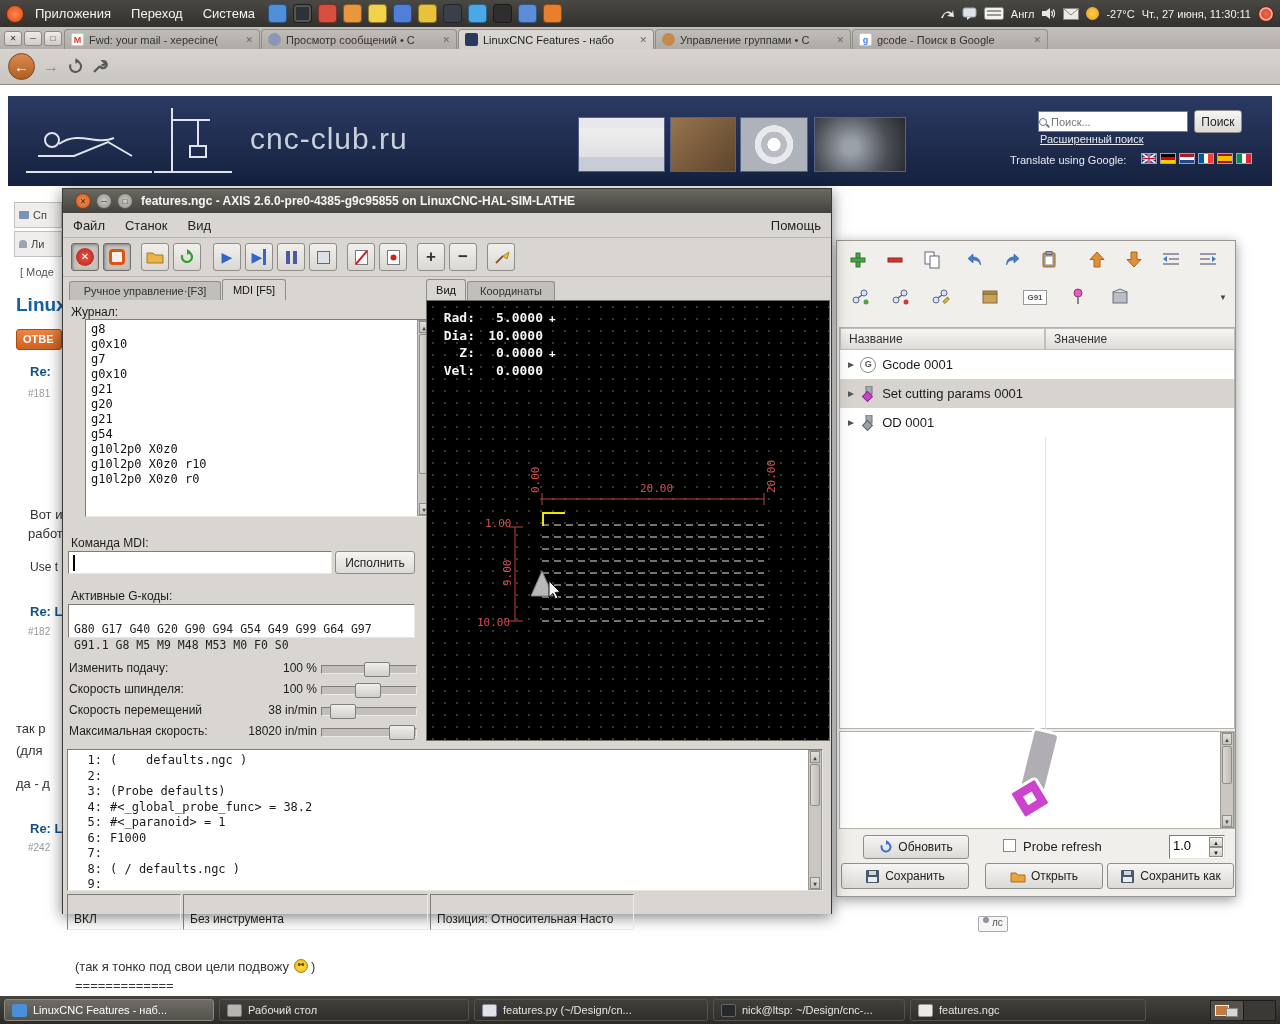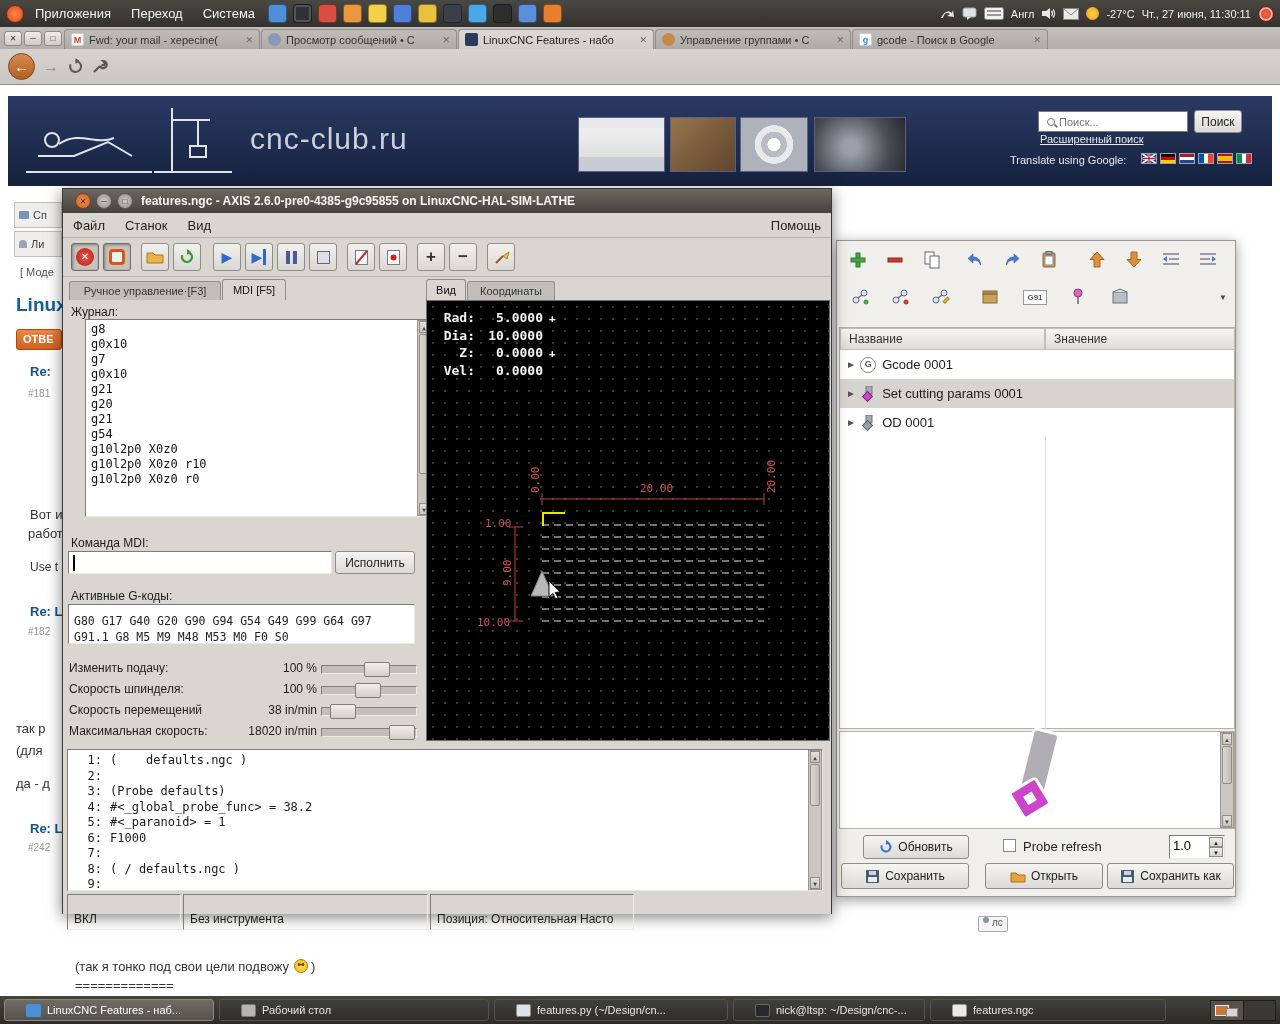--- a/index.html
+++ b/index.html
@@ -27,21 +27,21 @@
 #urlbox{flex:1;height:25px;background:#fff;border:1px solid #97948f;border-radius:13px;display:flex;align-items:center;padding:0 10px;gap:7px}
 #urlbox input{border:none;outline:none;flex:1;font-size:12.5px;color:#444;background:transparent}
 .globe{width:13px;height:13px;border:1.5px solid #8a8a8a;border-radius:50%;position:relative}
 .globe:before{content:"";position:absolute;left:4px;top:-1px;width:3px;height:12px;border-left:1px solid #8a8a8a;border-right:1px solid #8a8a8a;border-radius:50%}
 
 #siteheader{left:8px;top:96px;width:1264px;height:90px;background:linear-gradient(#2b3a63,#15213e);z-index:1}
 #brand{left:242px;top:26px;font-size:30px;color:#c9cfdc;letter-spacing:1px}
 .thumb{top:21px;height:55px;border:1px solid #55618a}
 .flag{top:57px;width:16px;height:11px;border:1px solid #9aa2b8}
 
-.searchbox{left:1030px;top:15px;width:150px;height:21px;background:#fff;border:1px solid #707a94;display:flex;align-items:center;gap:4px;padding:0 8px}
+.searchbox{left:1030px;top:15px;width:150px;height:21px;background:#fff;border:1px solid #707a94;display:flex;align-items:center;gap:4px;padding:0 0}
 .searchbox input{border:none;outline:none;width:110px;font-size:11px;color:#555;background:transparent}
 .mag{width:8px;height:8px;border:1.5px solid #777;border-radius:50%;position:relative}
 .mag:before{content:"";position:absolute;left:6px;top:6px;width:4px;height:1.5px;background:#777;transform:rotate(45deg)}
 .whitelink{color:#e8eaf0;font-size:11px}
 
 .frag{position:absolute;white-space:nowrap;overflow:hidden}
 .crumbbox{width:48px;height:26px;background:#f0eeec;border:1px solid #c3c0bc;display:flex;align-items:center;gap:4px;padding:0 4px;font-size:11px;color:#444}
 .postsub{color:#105289;font-weight:bold;font-size:13px}
 .postnum{color:#999;font-size:10px}
 .bodytxt{color:#333;font-size:13px}
@@ -79,21 +79,21 @@
 
 #featwin{left:836px;top:240px;width:400px;height:657px;background:#f1efec;border:1px solid #9a9792;box-shadow:0 3px 12px rgba(0,0,0,.4);z-index:10}
 .fico{position:absolute;width:28px;height:28px;display:flex;align-items:center;justify-content:center;border-radius:3px}
 .ftr-hdr{position:absolute;top:0;height:22px;background:linear-gradient(#f6f5f3,#dfdcd8);border:1px solid #c2bfba;font-size:12px;color:#333;display:flex;align-items:center;padding:0 8px}
 .ftr-row{position:absolute;left:0;width:100%;height:29px;display:flex;align-items:center;gap:6px;padding-left:8px;font-size:13px;color:#1d1c1a;background:#fff}
 .ftr-row.sel{background:#d7d4d0}
 .exp{font-size:8px;color:#555;transform:scaleY(.95)}
 .chk{width:13px;height:13px;background:#fff;border:1px solid #8a8884}
 
 #taskbar{left:0;top:996px;width:1280px;height:28px;background:linear-gradient(#45433e,#2c2b28);display:flex;align-items:center;padding:0 4px;gap:5px;z-index:40}
-.titem{height:22px;display:flex;align-items:center;gap:6px;padding:0 21px;border:1px solid #55534d;border-radius:3px;color:#e6e4e0;font-size:11px;white-space:nowrap;overflow:hidden}
+.titem{height:22px;display:flex;align-items:center;gap:6px;padding:0 7px;border:1px solid #55534d;border-radius:3px;color:#e6e4e0;font-size:11px;white-space:nowrap;overflow:hidden}
 .titem.active{background:linear-gradient(#6f6c65,#54524c);border-color:#8b887f;color:#fff}
 .ticon{width:15px;height:13px;flex:none}
 </style>
 </head>
 <body>
 
 <div id="screen">
 
   <div class="abs" id="page" style="left:0;top:85px;width:1280px;height:911px;background:#fff;z-index:1">
 
@@ -467,21 +467,21 @@
         <span class="sbthumb" style="top:13px;height:140px"></span>
       </div>
     </div>
     <div class="lbl" style="left:8px;top:347px">Команда MDI:</div>
     <div class="abs sunken" style="left:5px;top:362px;width:264px;height:23px">
       <input style="position: absolute; left: 4px; top: 2px; width: 250px; border: none; outline: none; font-size: 13px;">
       <span class="abs" style="left:4px;top:3px;width:1.5px;height:16px;background:#000"></span>
     </div>
     <div class="abs gbtn" style="left:272px;top:362px;width:80px;height:23px">Исполнить</div>
     <div class="lbl" style="left:8px;top:400px">Активные G-коды:</div>
-    <div class="abs sunken mono" style="left:5px;top:415px;width:347px;height:40px;font-size:11.5px;line-height:16px;padding:8px 5px">
+    <div class="abs sunken mono" style="left:5px;top:415px;width:347px;height:28px;font-size:11.5px;line-height:16px;padding:16px 5px">
       <div>G80 G17 G40 G20 G90 G94 G54 G49 G99 G64 G97</div>
       <div>G91.1 G8 M5 M9 M48 M53 M0 F0 S0</div>
     </div>
 
     <div class="abs" style="left:0;top:472px;width:358px;height:18px">
       <span class="ovlab">Изменить подачу:</span>
       <span class="ovval">100 %</span>
       <span class="ovtrack">
           <span class="ovthumb" style="left:42px;top:-4px"></span>
         </span>
@@ -685,21 +685,21 @@
     <svg width="16" height="16">
         <path d="M2 13 L8 7 M8 7 a3.5 3.5 0 1 0 3-5 L13 4 L12 6 L9.5 6" fill="none" stroke="#5a5853" stroke-width="2.2"></path>
       </svg>
   </div>
 
   <div class="abs" id="taskbar">
     <div class="titem active" style="width:210px">
       <span class="ticon" style="background:#4a90d9;border-radius:2px"></span>
       <span>LinuxCNC Features - наб...</span>
     </div>
-    <div class="titem" style="width:270px">
+    <div class="titem" style="width:250px">
       <span class="ticon" style="background:#b8b5b0;border:1px solid #777;border-radius:2px"></span>
       <span>Рабочий стол</span>
     </div>
     <div class="titem" style="width:234px">
       <span class="ticon" style="background:#dfe3e8;border:1px solid #889;border-radius:2px"></span>
       <span>features.py (~/Design/cn...</span>
     </div>
     <div class="titem" style="width:192px">
       <span class="ticon" style="background:#26282c;border:1px solid #666;border-radius:2px"></span>
       <span>nick@ltsp: ~/Design/cnc-...</span>

